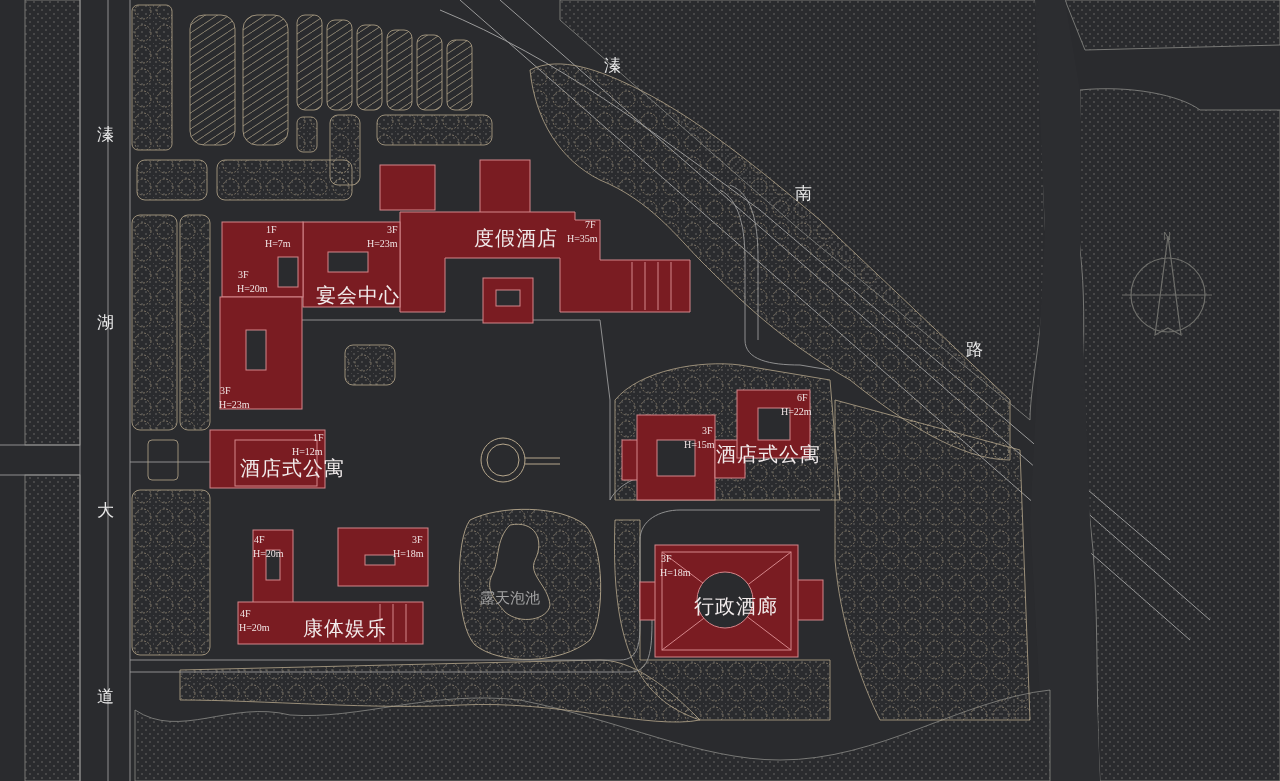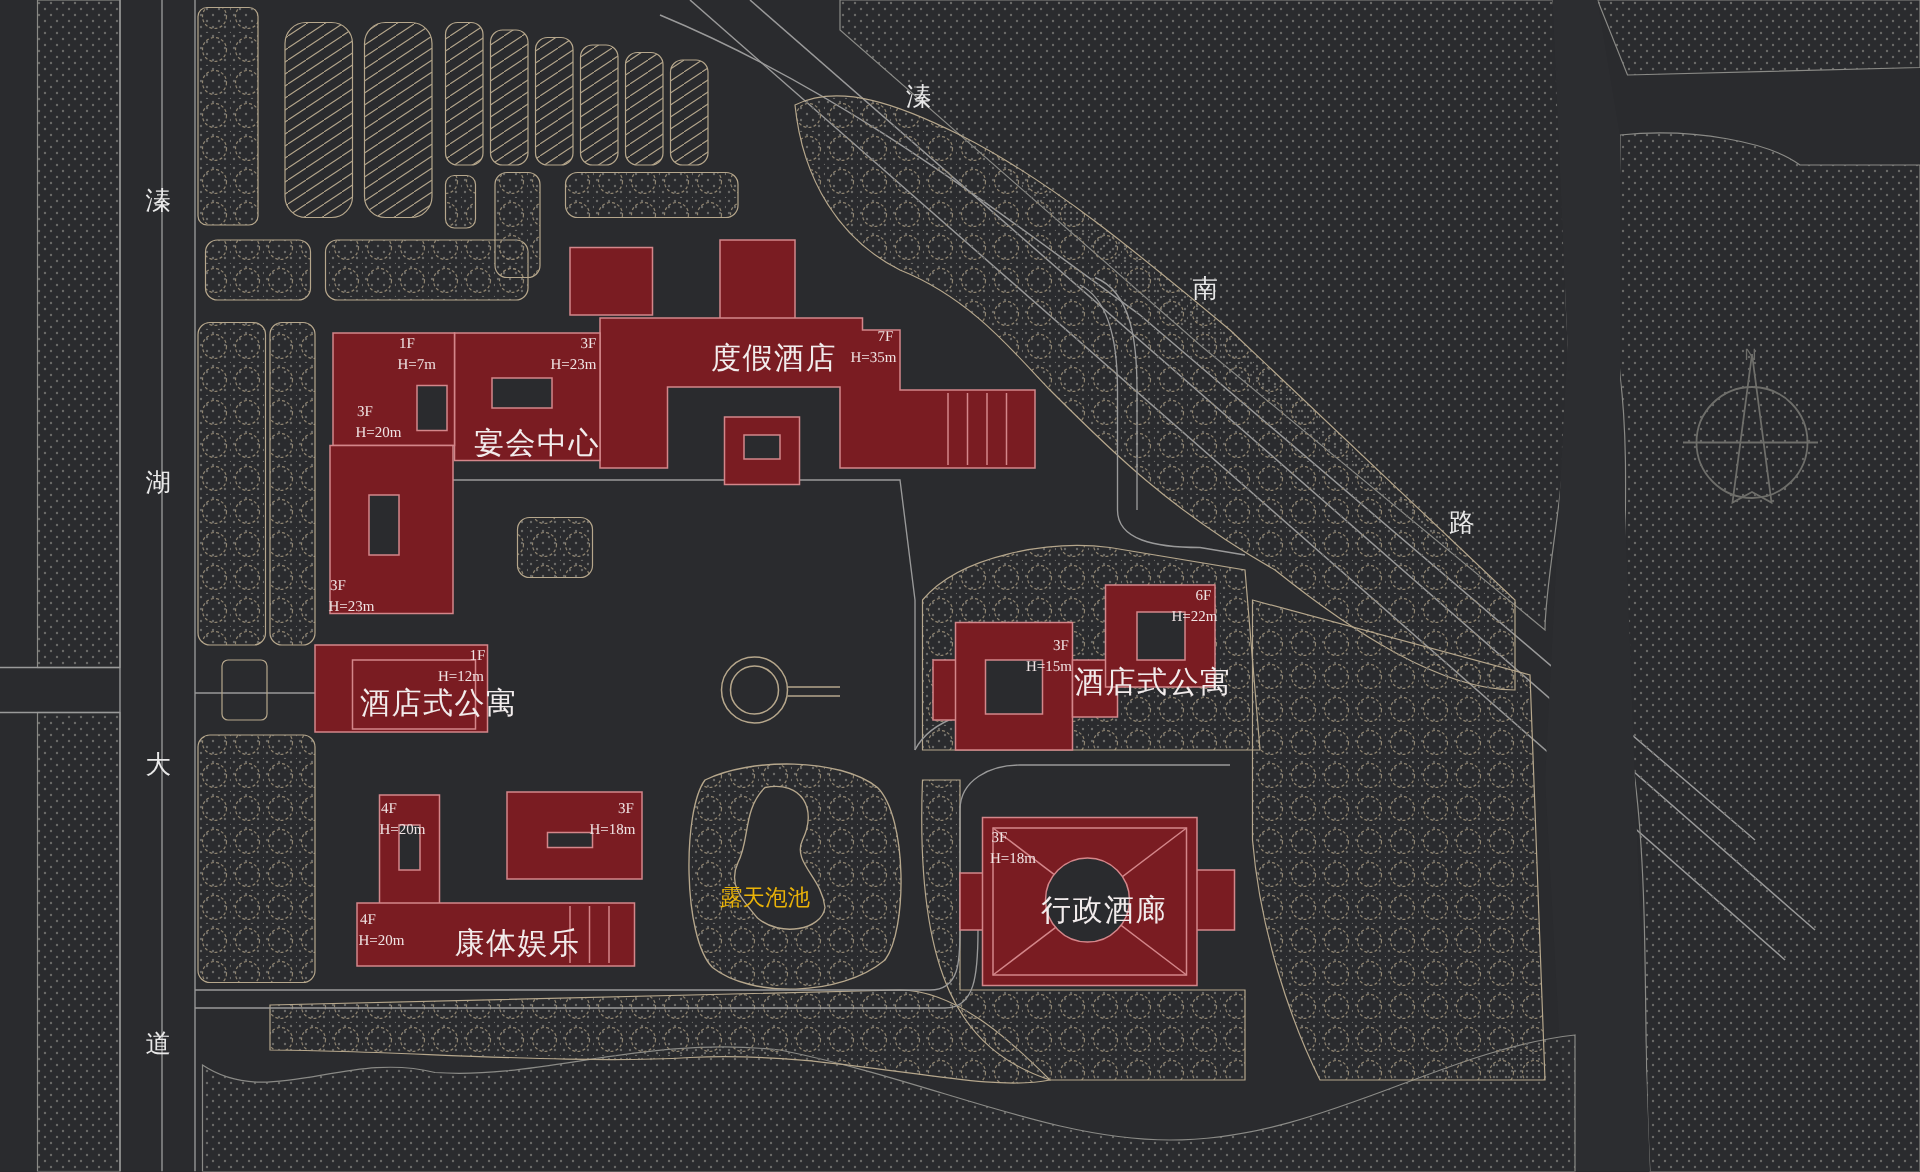--- a/index.html
+++ b/index.html
@@ -2,21 +2,21 @@
 <html><head>
 <meta charset="utf-8">
 <style>
   html, body { margin:0; padding:0; background:#2a2b2e; }
   body { width:1280px; height:781px; position:relative; overflow:hidden; font-family:"DejaVu Serif", serif; }
   #plan { position:absolute; left:0; top:0; width:1280px; height:781px; }
   .lbl { position:absolute; color:#f2ecec; white-space:nowrap; line-height:1; font-family:"DejaVu Serif", serif; }
   .name { font-size:20px; letter-spacing:1px; }
   .info { font-size:10px; color:#f0e4e4; line-height:14px; font-family:Liberation Serif, serif; }
   .road { font-size:17px; color:#e9e9e9; }
-  .pool { font-size:15px; color:#eab308; }
+  .pool { font-size:15px; color:#a3a3a3; }
 </style>
 </head>
 <body>
 
 <svg id="plan" viewBox="0 0 1280 781" xmlns="http://www.w3.org/2000/svg">
   <defs>
     <pattern id="dots" width="8" height="8" patternUnits="userSpaceOnUse">
       <circle cx="2" cy="2" r="0.8" fill="#6a6a68"></circle>
       <circle cx="6" cy="6" r="0.8" fill="#6a6a68"></circle>
     </pattern>

